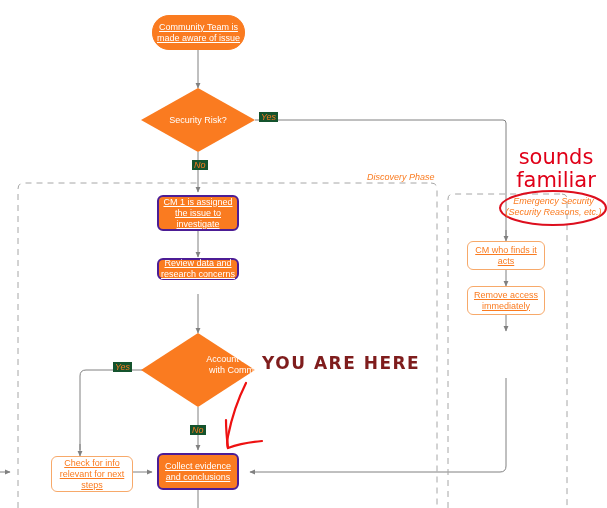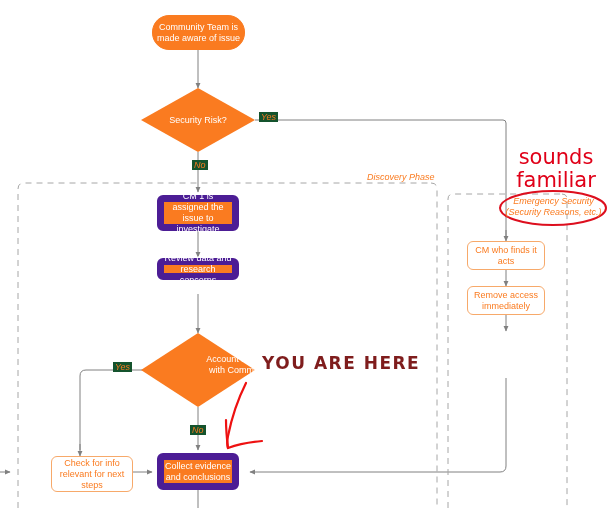--- a/index.html
+++ b/index.html
@@ -1,22 +1,22 @@
 <!DOCTYPE html>
 <html><head>
 <meta charset="utf-8">
 <style>
   html,body{margin:0;padding:0;background:#ffffff;}
   body{width:607px;height:508px;position:relative;overflow:hidden;
        font-family:"Liberation Sans",sans-serif;}
   #stage{position:absolute;left:0;top:0;width:607px;height:508px;}
   svg#diagram{position:absolute;left:0;top:0;width:607px;height:508px;}
   .node{position:absolute;box-sizing:border-box;display:flex;align-items:center;
-        justify-content:center;text-align:center;line-height:11px;}
-  .node-filled{background:#fa7b20;color:#ffffff;border:7px solid #4c1d95;
+        justify-content:center;text-align:center;line-height:11px;text-decoration:underline;}
+  .node-filled{background:#fa7b20;color:#ffffff;border:2px solid #4c1d95;
         border-radius:6px;font-size:9px;}
   .node-pill{background:#fa7b20;color:#ffffff;border:1px solid #fa7b20;
         border-radius:17px;font-size:9px;}
   .node-outline{background:#ffffff;color:#fa7b20;border:1px solid #f7a96a;
         border-radius:6px;font-size:9px;}
   .diamond-label{position:absolute;display:flex;align-items:center;
         justify-content:center;text-align:center;color:#ffffff;font-size:9px;
         line-height:11px;pointer-events:none;}
   .edge-label{position:absolute;color:#fa7b20;font-size:9px;font-style:italic;
         background:#14532d;padding:0 2px;white-space:nowrap;}

